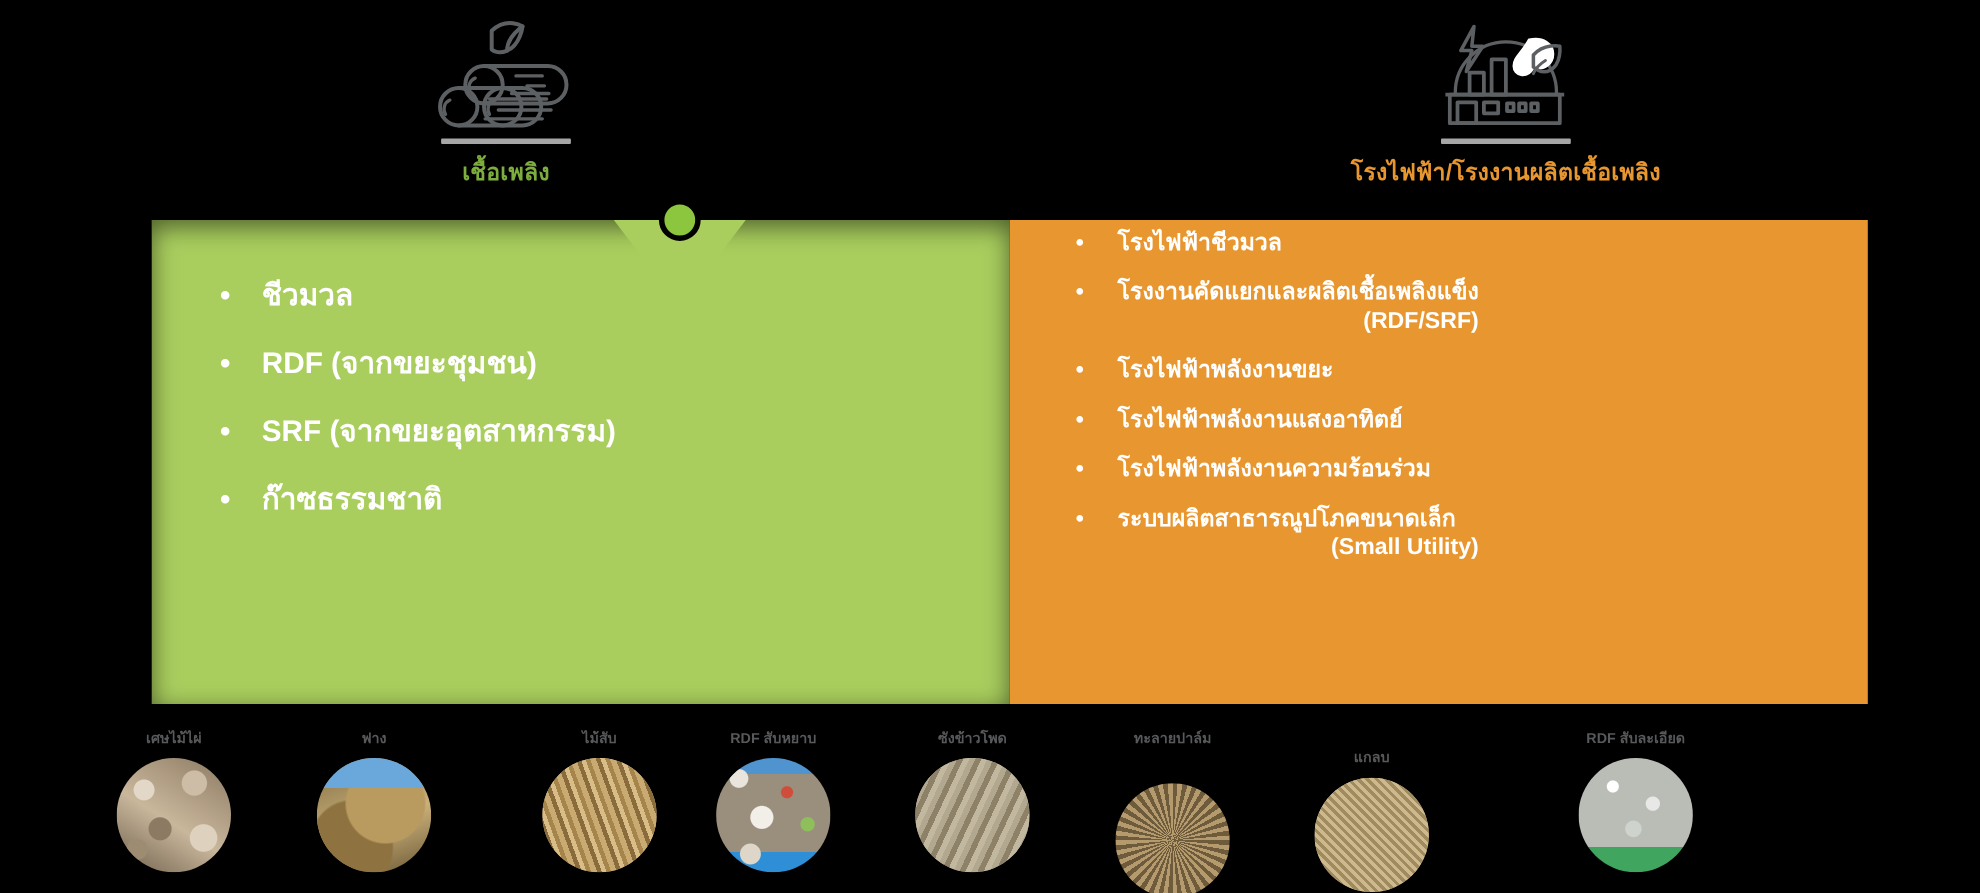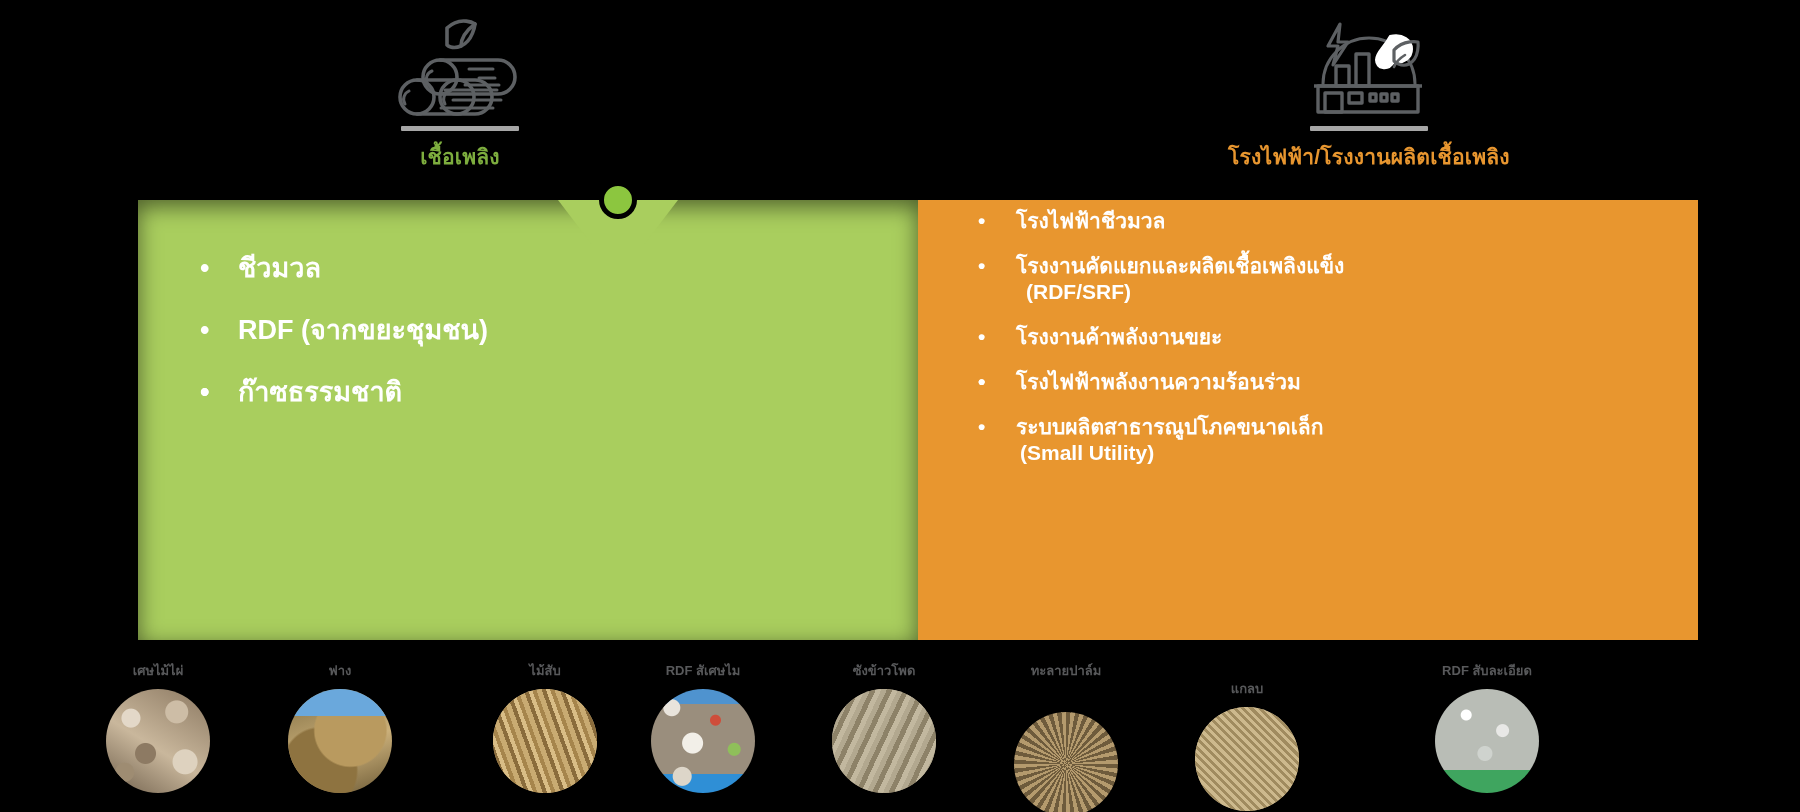--- a/index.html
+++ b/index.html
@@ -43,21 +43,21 @@
   ul.bullets li { position: relative; color: #ffffff; font-weight: bold; }
   ul.bullets li .bul { position: absolute; left: 0; top: 0; }
 
   #list-green { position: absolute; left: 62px; top: 52px; }
   #list-green li { font-size: 27px; line-height: 32px; padding-left: 38px; margin-bottom: 30px; }
   #list-green li .bul { font-size: 27px; line-height: 32px; }
 
   #list-orange { position: absolute; left: 60px; top: 8px; }
   #list-orange li { font-size: 21px; line-height: 26px; padding-left: 38px; margin-bottom: 19px; }
   #list-orange li .bul { font-size: 21px; line-height: 26px; }
-  #list-orange li .sub { display: block; padding-left: 4px; }
+  #list-orange li .sub { display: block; padding-left: 4px; text-align: right; }
   #list-orange li .sub.ind { padding-left: 10px; }
 
   
   #thumbs { position: absolute; left: 0; top: 660px; width: 1800px; height: 150px; }
   .thumb { position: absolute; width: 160px; display: flex; flex-direction: column; align-items: center; }
   .thumb .cap { color: #58595b; font-size: 13px; font-weight: bold; white-space: nowrap; margin-bottom: 8px; }
   .thumb .pic { width: 104px; height: 104px; border-radius: 50%; overflow: hidden; position: relative; }
   .thumb .pic .tex { position: absolute; inset: 0; }
 </style>
 </head>
@@ -123,20 +123,21 @@
       <li>
         <span class="bul">•</span>
         <span>ชีวมวล</span>
       </li>
       <li>
         <span class="bul">•</span>
         <span>RDF (จากขยะชุมชน)</span>
       </li>
       <li>
         <span class="bul">•</span>
+        <span>SRF (จากขยะอุตสาหกรรม)</span>
       </li>
       <li>
         <span class="bul">•</span>
         <span>ก๊าซธรรมชาติ</span>
       </li>
     </ul>
   </div>
 
   <div class="panel" id="panel-orange">
 
@@ -145,24 +146,25 @@
         <span class="bul">•</span>
         <span>โรงไฟฟ้าชีวมวล</span>
       </li>
       <li>
         <span class="bul">•</span>
         <span>โรงงานคัดแยกและผลิตเชื้อเพลิงแข็ง</span>
         <span class="sub ind">(RDF/SRF)</span>
       </li>
       <li>
         <span class="bul">•</span>
-        <span>โรงงานค้าพลังงานขยะ</span>
-      </li>
-      <li>
-        <span class="bul">•</span>
+        <span>โรงไฟฟ้าพลังงานขยะ</span>
+      </li>
+      <li>
+        <span class="bul">•</span>
+        <span>โรงไฟฟ้าพลังงานแสงอาทิตย์</span>
       </li>
       <li>
         <span class="bul">•</span>
         <span>โรงไฟฟ้าพลังงานความร้อนร่วม</span>
       </li>
       <li>
         <span class="bul">•</span>
         <span>ระบบผลิตสาธารณูปโภคขนาดเล็ก</span>
         <span class="sub">(Small Utility)</span>
       </li>
@@ -198,21 +200,21 @@
     <div class="thumb" style="left:465px;text-align:right;">
       <div class="cap">ไม้สับ</div>
       <div class="pic">
         <div class="tex" style="background:
             repeating-linear-gradient(70deg, #d9bd86 0 4px, #a6854c 4px 8px, #c9ab72 8px 13px, #8a6c3c 13px 17px),
             linear-gradient(20deg,#b99a63,#e0c894)"></div>
       </div>
     </div>
 
     <div class="thumb" style="left:623px;">
-      <div class="cap">RDF สัเศษไม</div>
+      <div class="cap">RDF สับหยาบ</div>
       <div class="pic">
         <div class="tex" style="background:
             radial-gradient(circle at 20% 18%, #e9e4dc 0 8px, transparent 9px),
             radial-gradient(circle at 62% 30%, #cf4d3a 0 5px, transparent 6px),
             radial-gradient(circle at 80% 58%, #8fbf5a 0 6px, transparent 7px),
             radial-gradient(circle at 40% 52%, #f2efe8 0 10px, transparent 11px),
             radial-gradient(circle at 30% 84%, #ddd6c9 0 9px, transparent 10px),
             linear-gradient(180deg,#4f93cf 0 14%, #9a8e7d 14% 82%, #2f8fd6 82%)"></div>
       </div>
     </div>

